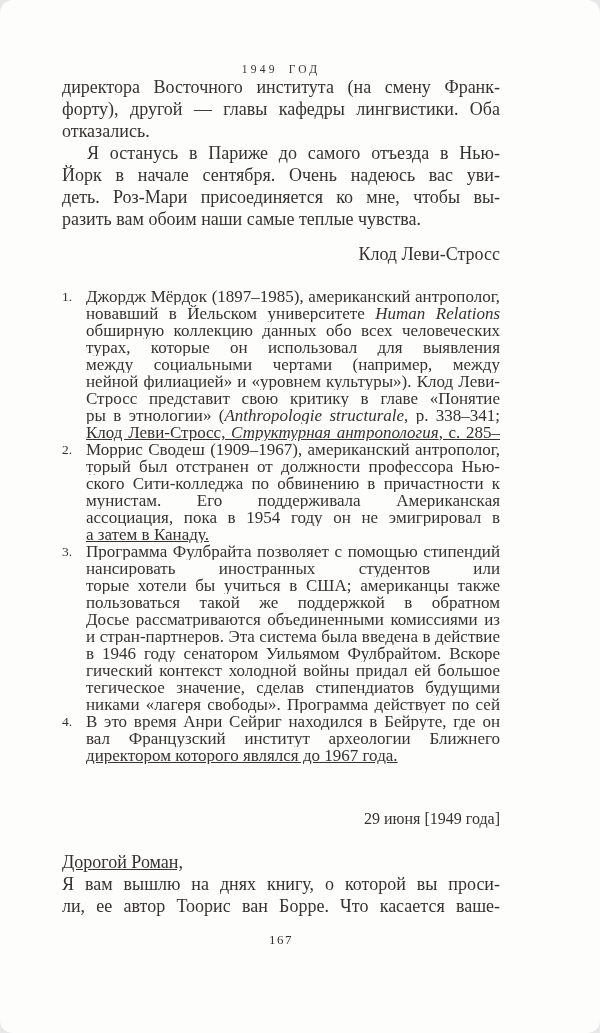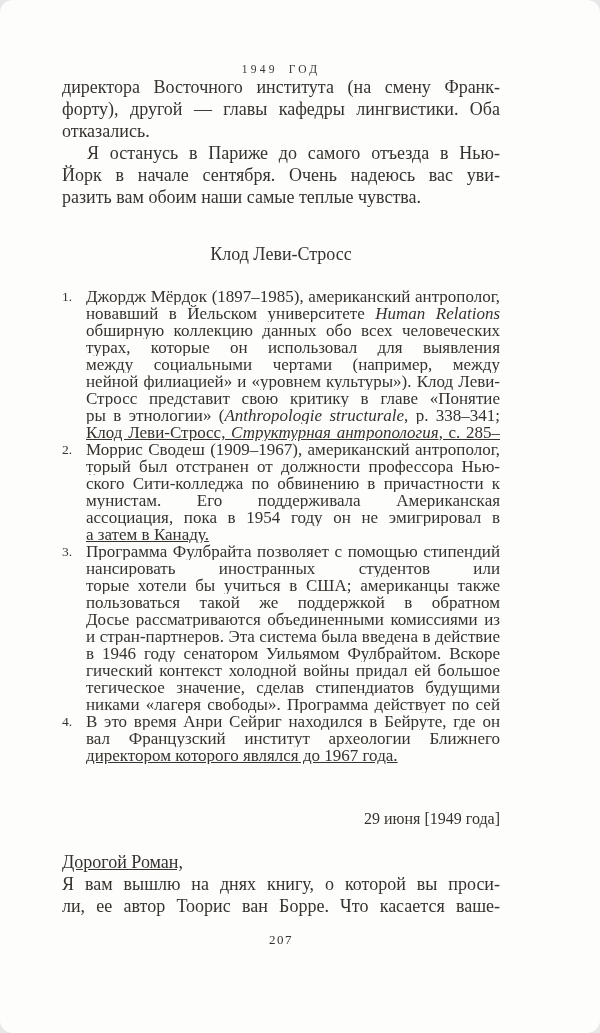--- a/index.html
+++ b/index.html
@@ -29,21 +29,21 @@
     text-align:justify; text-align-last:justify;
     overflow:hidden; max-height:22px;
   }
   .body-line.last { text-align-last:left; }
   .body-line.indent { text-indent:25px; }
   .body-line.noj { text-align:center; text-align-last:left;text-decoration:underline; }
 
   .signature {
     top:243px;
     font-size:18px; line-height:22px;
-    text-align:center;
+    text-align:right;
   }
 
   .footnotes { top:288px; }
   .fn { display:flex; }
   .fn-num {
     flex:none; width:24px;
     font-size:13.5px; line-height:17px;
     text-align:left;
   }
   .fn-lines { flex:1; min-width:0; }
@@ -78,20 +78,21 @@
 
   <div class="block letter-block" id="letter1">
       <div>
         <div class="body-line">директора Восточного института (на смену Франк-</div>
         <div class="body-line">форту), другой — главы кафедры лингвистики. Оба</div>
         <div class="body-line last">отказались.</div>
       </div>
       <div>
         <div class="body-line indent">Я останусь в Париже до самого отъезда в Нью-</div>
         <div class="body-line">Йорк в начале сентября. Очень надеюсь вас уви-</div>
+        <div class="body-line">деть. Роз-Мари присоединяется ко мне, чтобы вы-</div>
         <div class="body-line last">разить вам обоим наши самые теплые чувства.</div>
       </div>
     </div>
 
   <div class="block signature">Клод Леви-Стросс</div>
 
   <div class="block footnotes" id="footnotes">
       <div class="fn">
         <div class="fn-num">1.</div>
         <div class="fn-lines">
@@ -145,15 +146,15 @@
   <div class="block letter-date">29 июня [1949 года]</div>
 
   <div class="block letter2">
     <div class="body-line noj">Дорогой Роман,</div>
     <div id="letter2-lines">
         <div class="body-line">Я вам вышлю на днях книгу, о которой вы проси-</div>
         <div class="body-line">ли, ее автор Тоорис ван Борре. Что касается ваше-</div>
       </div>
   </div>
 
-  <div class="block folio">207</div>
+  <div class="block folio">167</div>
 
 </div>
 
 </body></html>

